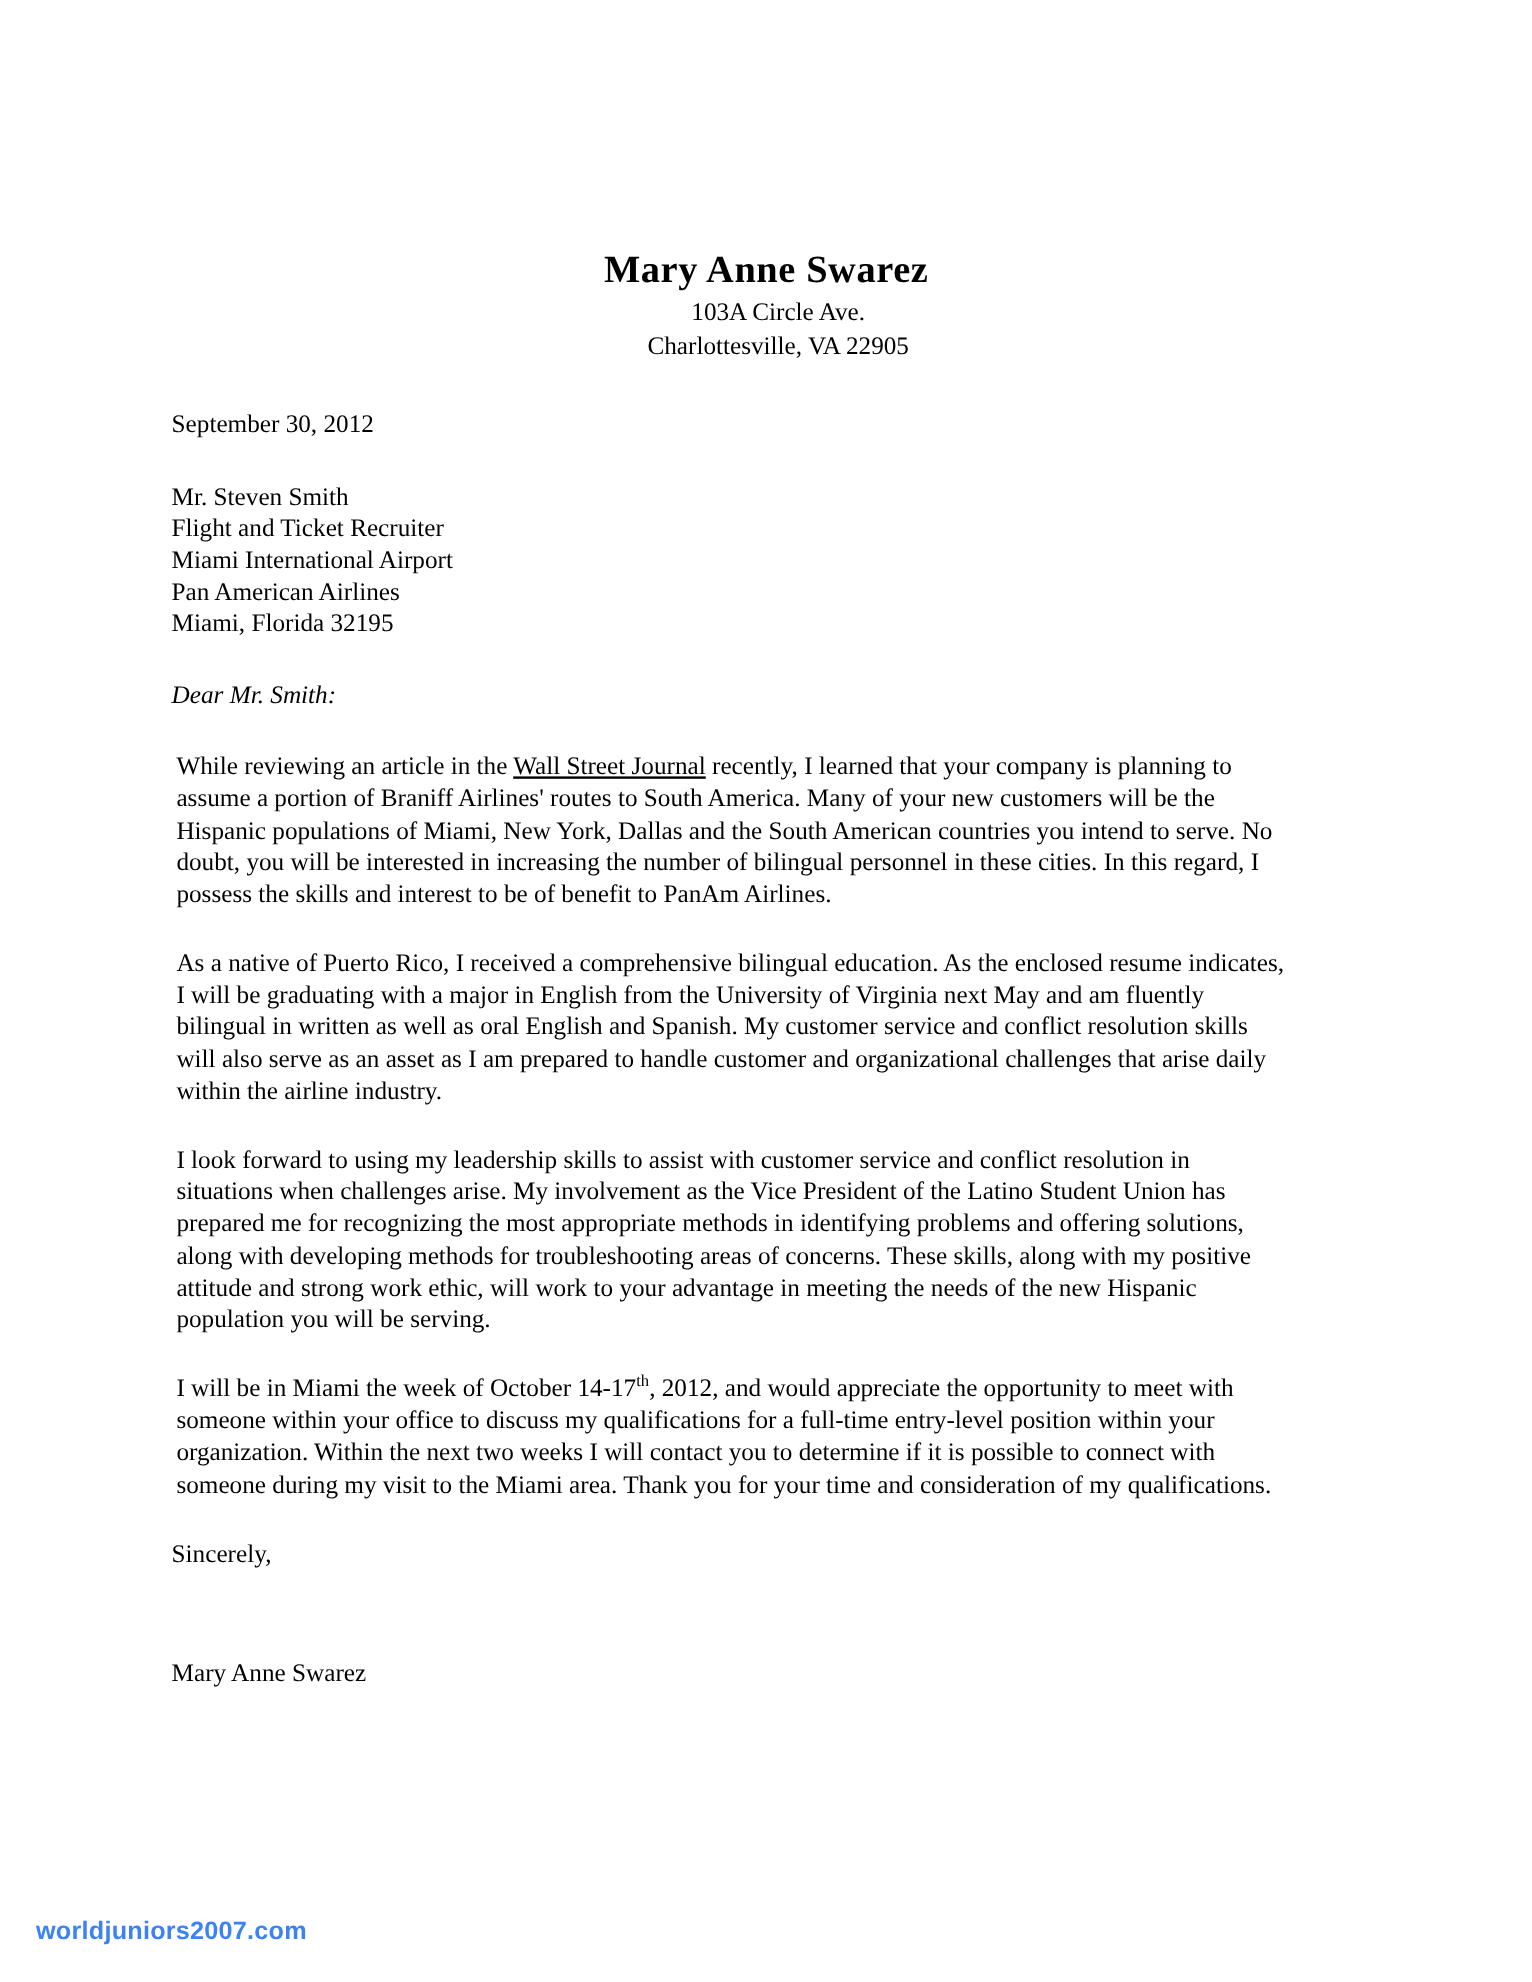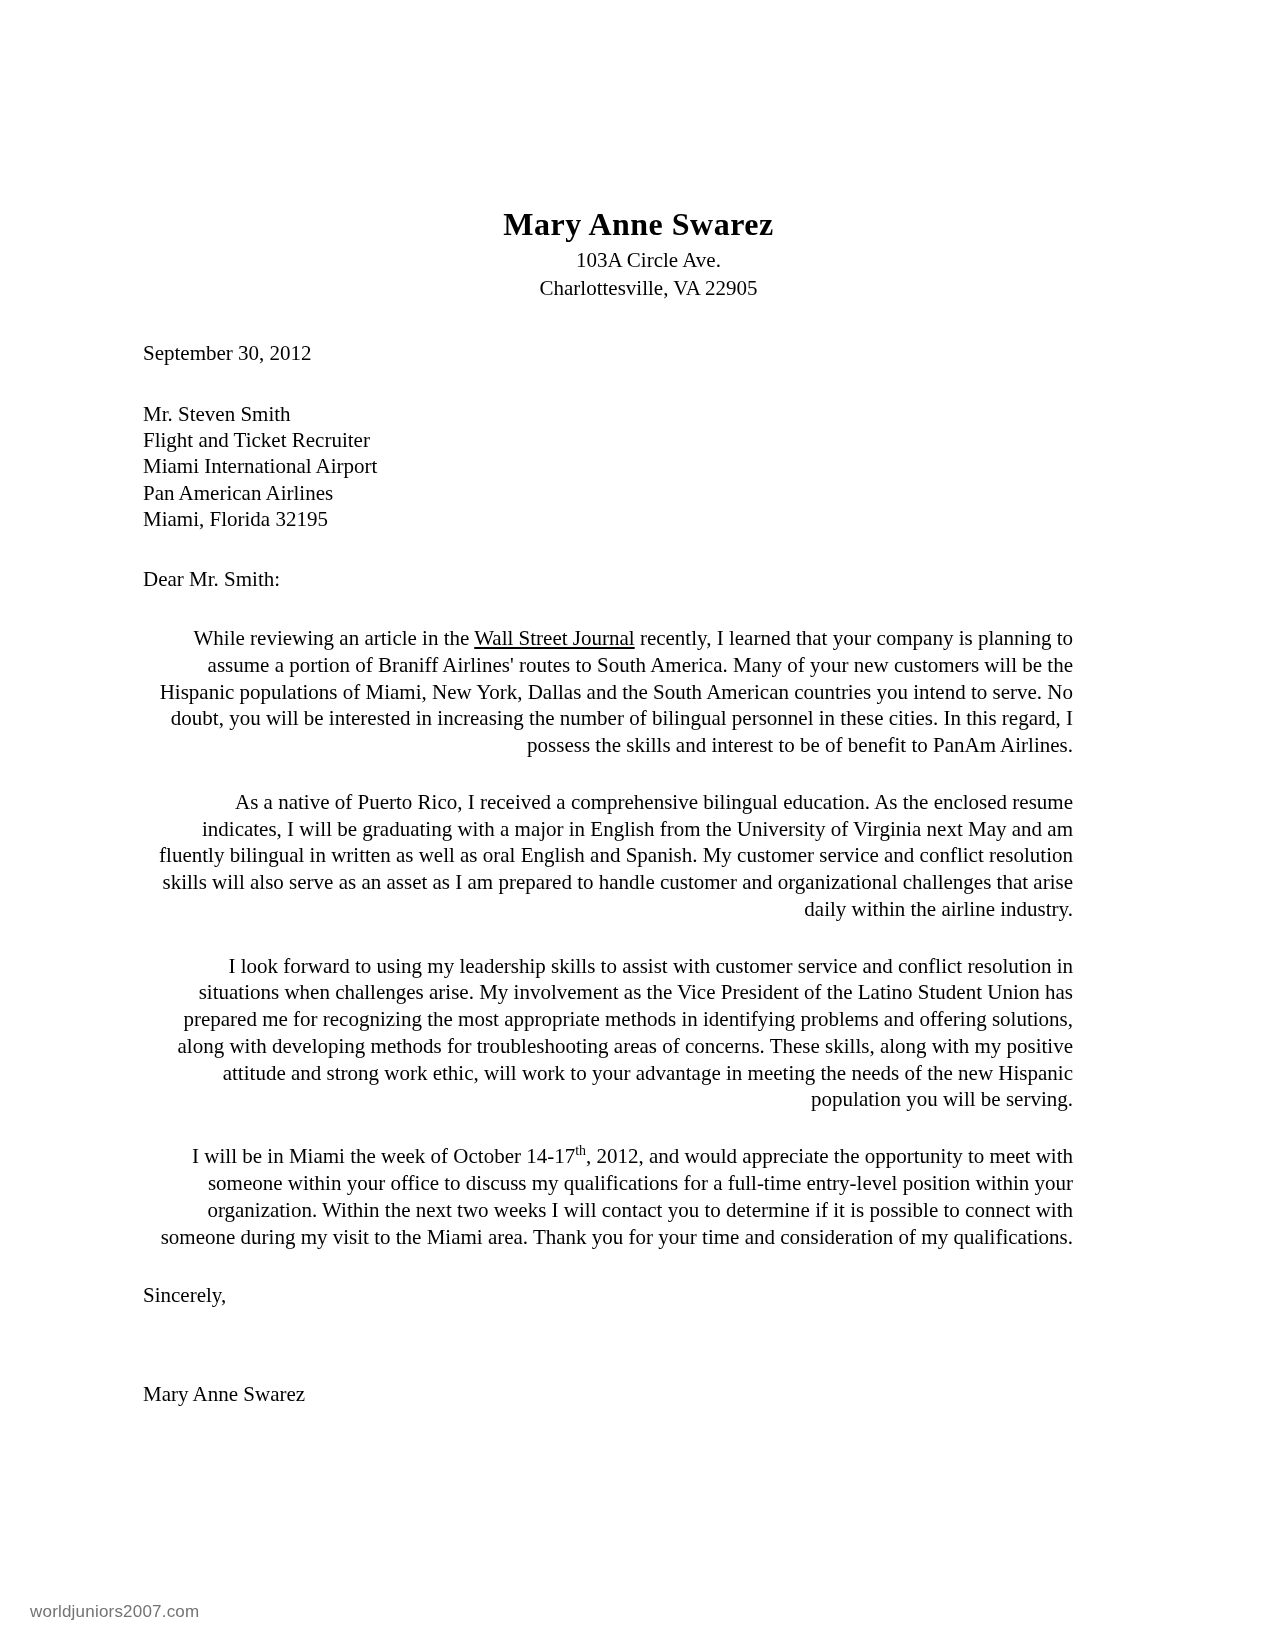--- a/index.html
+++ b/index.html
@@ -54,24 +54,25 @@
     margin-bottom: 34px;
   }
   .recipient {
     margin-bottom: 34px;
   }
   .recipient div {
     line-height: 1.25;
   }
   .salutation {
     margin-bottom: 32px;
+    font-style: italic;
   }
   p.para {
-    margin: 0 0 30px 16px;
-    text-align: right;
+    margin: 0 0 30px 4px;
+    text-align: left;
     line-height: 1.275;
     font-family: Liberation Serif, serif;
   }
   p.para:last-of-type {
     margin-bottom: 0;
   }
   .u {
     text-decoration: underline;
   }
   sup {
@@ -84,23 +85,24 @@
     margin-bottom: 0;
   }
   .signature {
     margin-top: 72px;
   }
   .watermark {
     position: absolute;
     left: 30px;
     bottom: 30px;
     font-family: "Liberation Sans", sans-serif;
-    font-size: 17px;
-    color: #737373;
+    font-size: 21px;
+    color: #3b82f6;
     letter-spacing: 0.2px;
+    font-weight: bold;
   }
 </style>
 </head>
 <body>
 
 <div class="page">
 
   <div class="letterhead">
     <div class="letterhead-name">Mary Anne Swarez</div>
     <div class="letterhead-line">103A Circle Ave.</div>

